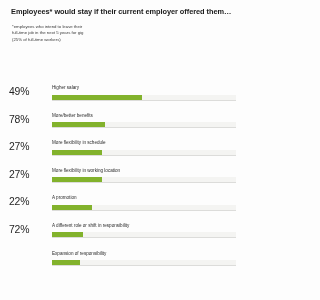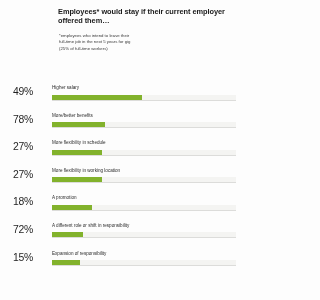--- a/index.html
+++ b/index.html
@@ -12,21 +12,20 @@
     background: #fdfdfd;
     font-family: "Liberation Sans", sans-serif;
     overflow: hidden;
   }
   .page {
     position: relative;
     width: 253px;
     height: 300px;
     background: #fdfdfd;
     box-sizing: border-box;
-    padding-left: 47px;
   }
   .header {
     padding: 7px 10px 0 11px;
   }
   .chart-title {
     font-size: 7.4px;
     font-weight: bold;
     color: #1b1b1b;
     letter-spacing: -0.05px;
     line-height: 9px;
@@ -47,24 +46,24 @@
     top: 82px;
     left: 0;
     right: 0;
   }
   .row {
     position: relative;
     height: 27.6px;
   }
   .row-pct {
     position: absolute;
-    left: 2px;
+    left: 9px;
     top: 4px;
     width: 42px;
-    text-align: center;
+    text-align: left;
     font-size: 10.4px;
     color: #1f1f1f;
     font-weight: normal;
     letter-spacing: -0.2px;
   }
   .row-body {
     position: absolute;
     left: 52px;
     top: 0;
     right: 17px;
@@ -142,41 +141,40 @@
       <div class="row-pct">27%</div>
       <div class="row-body">
         <div class="row-label">More flexibility in working location</div>
         <div class="bar-track" style="background: rgb(244, 244, 242);">
           <div class="bar-fill" style="width: 27%; background: rgb(130, 178, 44);"></div>
         </div>
       </div>
     </div>
 
     <div class="row">
-      <div class="row-pct">18%</div>
+      <div class="row-pct">22%</div>
       <div class="row-body">
         <div class="row-label">A promotion</div>
         <div class="bar-track" style="background: rgb(244, 244, 242);">
           <div class="bar-fill" style="width: 22%; background: rgb(130, 178, 44);"></div>
         </div>
       </div>
     </div>
 
     <div class="row">
       <div class="row-pct">72%</div>
       <div class="row-body">
         <div class="row-label">A different role or shift in responsibility</div>
         <div class="bar-track" style="background: rgb(244, 244, 242);">
           <div class="bar-fill" style="width: 17%; background: rgb(130, 178, 44);"></div>
         </div>
       </div>
     </div>
 
     <div class="row">
-      <div class="row-pct">15%</div>
       <div class="row-body">
         <div class="row-label">Expansion of responsibility</div>
         <div class="bar-track" style="background: rgb(244, 244, 242);">
           <div class="bar-fill" style="width: 15%; background: rgb(130, 178, 44);"></div>
         </div>
       </div>
     </div>
 
   </div>
 </div>

